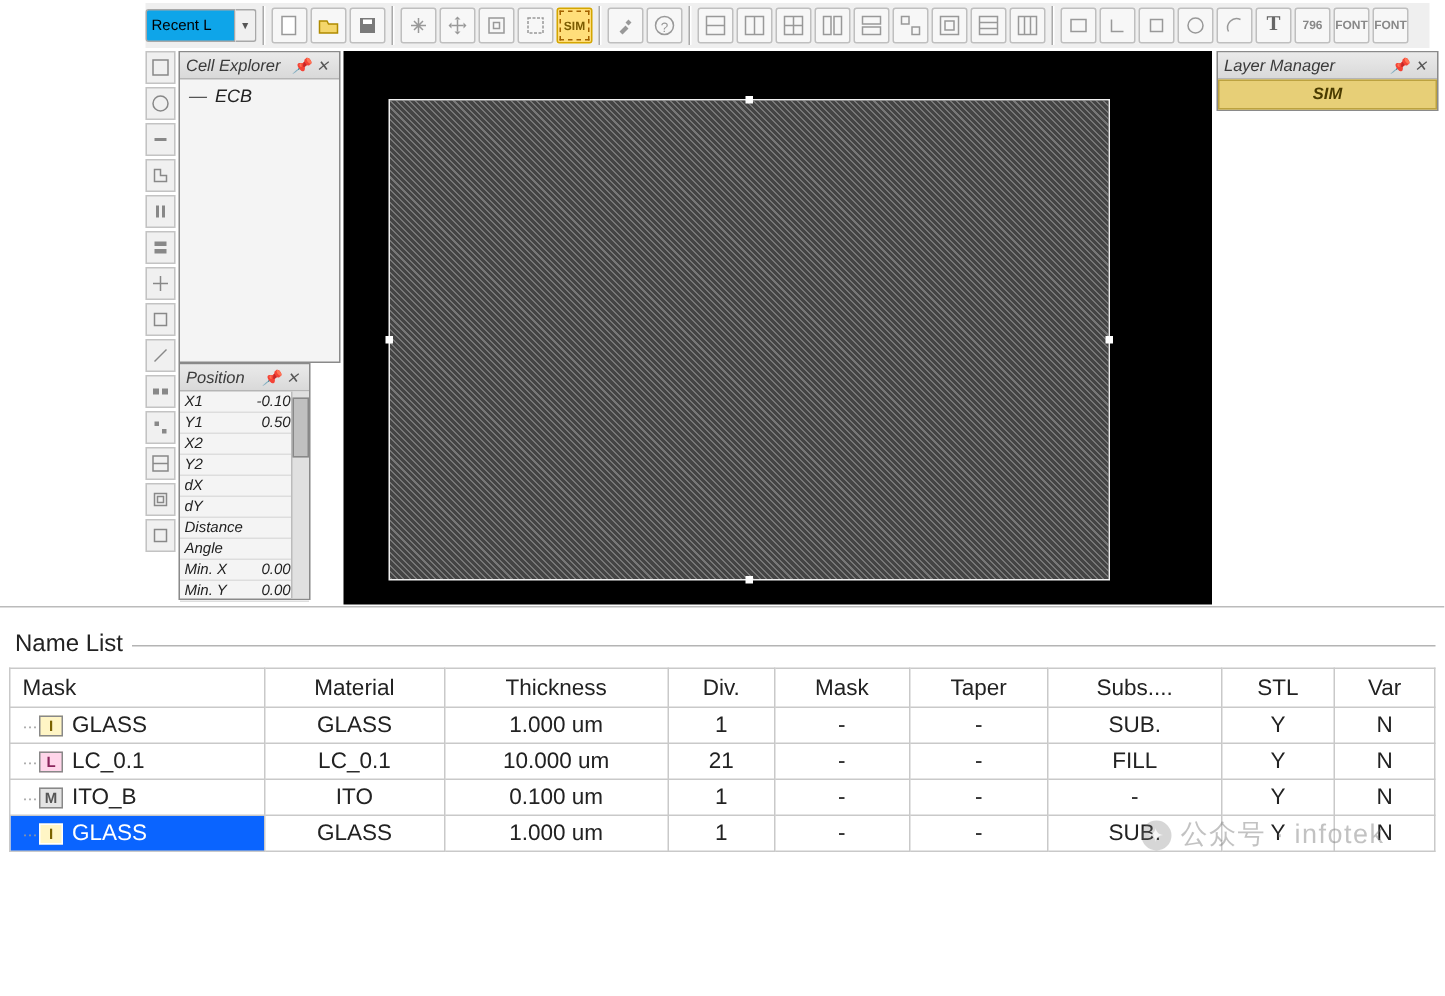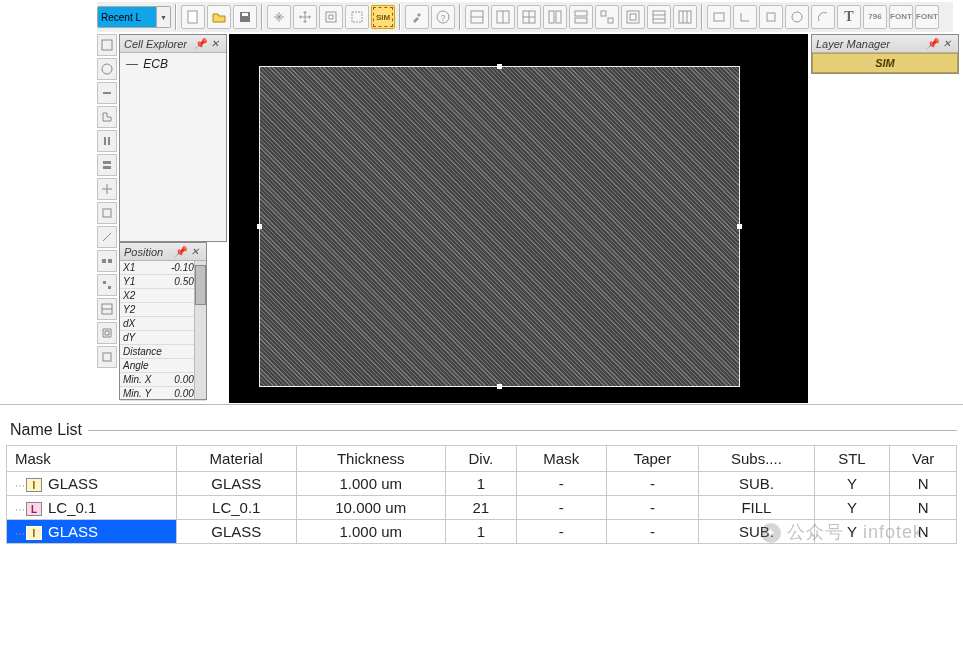--- a/index.html
+++ b/index.html
@@ -418,20 +418,31 @@
           <td class="name-cell"><span class="row-dots">⋯</span><span class="badge L">L</span><span>LC_0.1</span></td>
           <td>LC_0.1</td>
           <td>10.000 um</td>
           <td>21</td>
           <td>-</td>
           <td>-</td>
           <td>FILL</td>
           <td>Y</td>
           <td>N</td>
         </tr>
+        <tr>
+          <td class="name-cell"><span class="row-dots">⋯</span><span class="badge M">M</span><span>ITO_B</span></td>
+          <td>ITO</td>
+          <td>0.100 um</td>
+          <td>1</td>
+          <td>-</td>
+          <td>-</td>
+          <td>-</td>
+          <td>Y</td>
+          <td>N</td>
+        </tr>
         <tr class="selected">
           <td class="name-cell"><span class="row-dots">⋯</span><span class="badge I">I</span><span>GLASS</span></td>
           <td>GLASS</td>
           <td>1.000 um</td>
           <td>1</td>
           <td>-</td>
           <td>-</td>
           <td>SUB.</td>
           <td>Y</td>
           <td>N</td>

